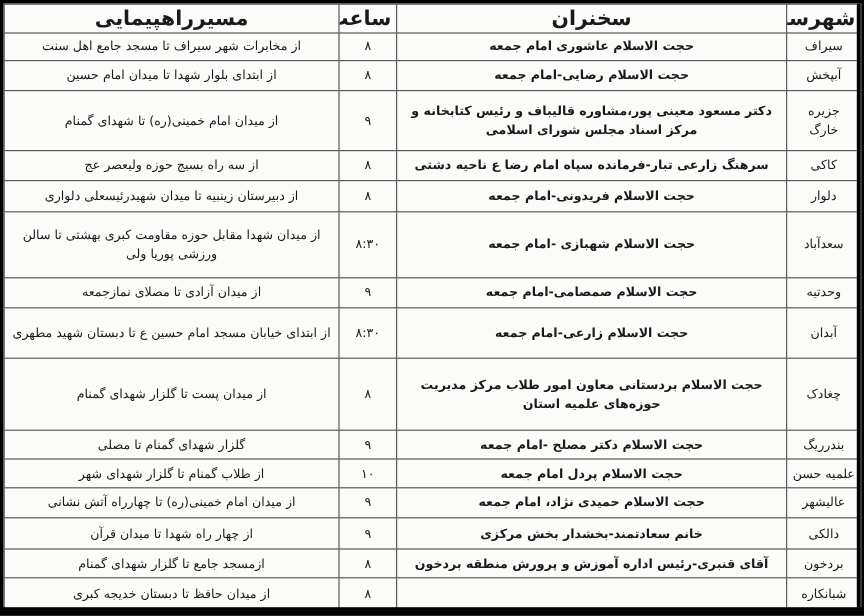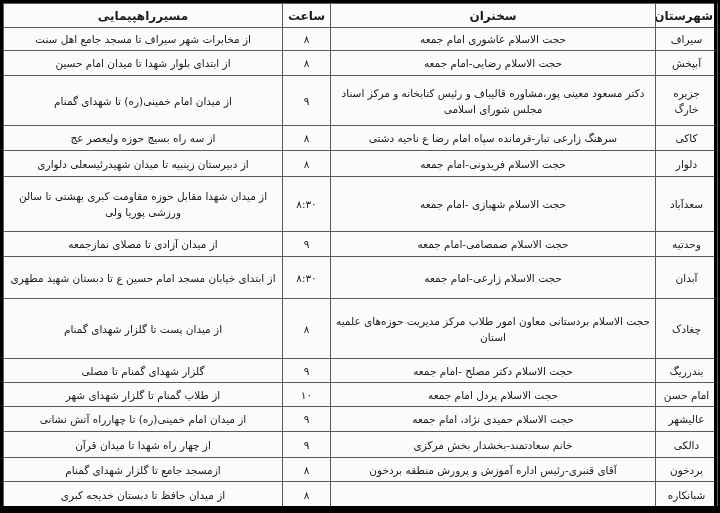--- a/index.html
+++ b/index.html
@@ -13,24 +13,24 @@
   }
   table.schedule {
     position:absolute; left:0; top:0; width:714px; height:505px;
     border-collapse:collapse; direction:rtl; table-layout:fixed;
     color:#1a1a1a;
   }
   table.schedule td, table.schedule th {
     border:1px solid #5a5a5a; padding:0 4px; text-align:center; vertical-align:middle;
     font-size:10.5px; line-height:16px; overflow:hidden;
   }
-  table.schedule th { font-weight:bold; font-size:12px; height:23px; }
+  table.schedule th { font-weight:bold; font-size:17px; height:23px; }
   td.city { font-size:11px;margin-top:28px; }
   td.time { font-size:11px; }
-  td.speaker { font-size:10.5px; }
+  td.speaker { font-size:10.5px;font-weight:bold; }
   td.route { font-size:10.5px;margin-left:12px; }
   .bottom-bar { position:absolute; left:0; right:0; bottom:0; height:7px; background:#000; }
   .right-bar { position:absolute; right:0; top:0; width:3px; height:100%; background:#000; }
 </style>
 </head>
 <body>
 
 <div class="sheet">
   <table class="schedule">
     <colgroup>
@@ -102,21 +102,21 @@
           <td class="time">۸</td>
           <td class="route">از میدان پست تا گلزار شهدای گمنام</td>
         </tr>
         <tr style="height: 24px;">
           <td class="city">بندرریگ</td>
           <td class="speaker">حجت الاسلام دکتر مصلح -امام جمعه</td>
           <td class="time">۹</td>
           <td class="route">گلزار شهدای گمنام تا مصلی</td>
         </tr>
         <tr style="height: 24px;">
-          <td class="city">امام حسن</td>
+          <td class="city">علمیه حسن</td>
           <td class="speaker">حجت الاسلام پردل امام جمعه</td>
           <td class="time">۱۰</td>
           <td class="route">از طلاب گمنام تا گلزار شهدای شهر</td>
         </tr>
         <tr style="height: 25px;">
           <td class="city">عالیشهر</td>
           <td class="speaker">حجت الاسلام حمیدی نژاد، امام جمعه</td>
           <td class="time">۹</td>
           <td class="route">از میدان امام خمینی(ره) تا چهارراه آتش نشانی</td>
         </tr>

